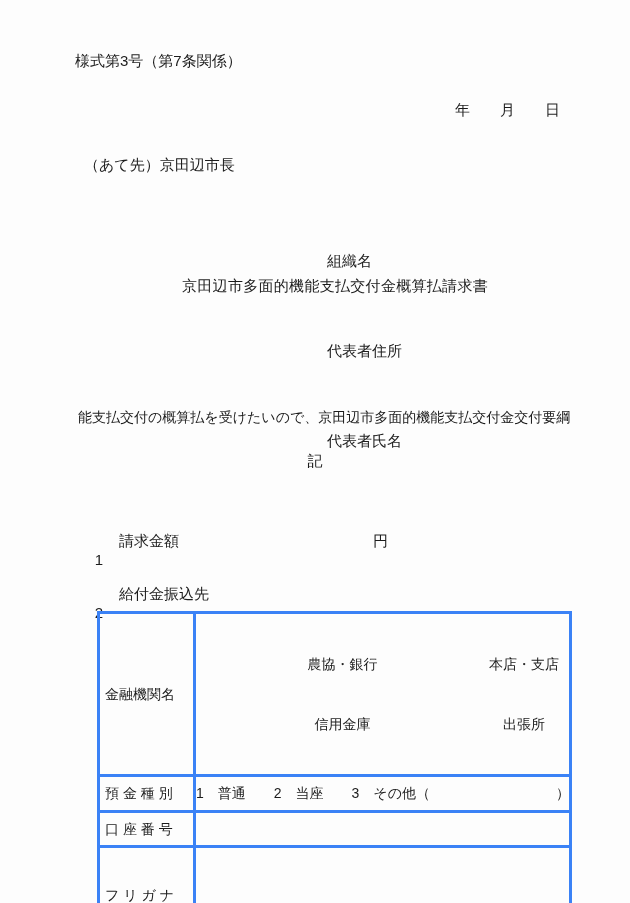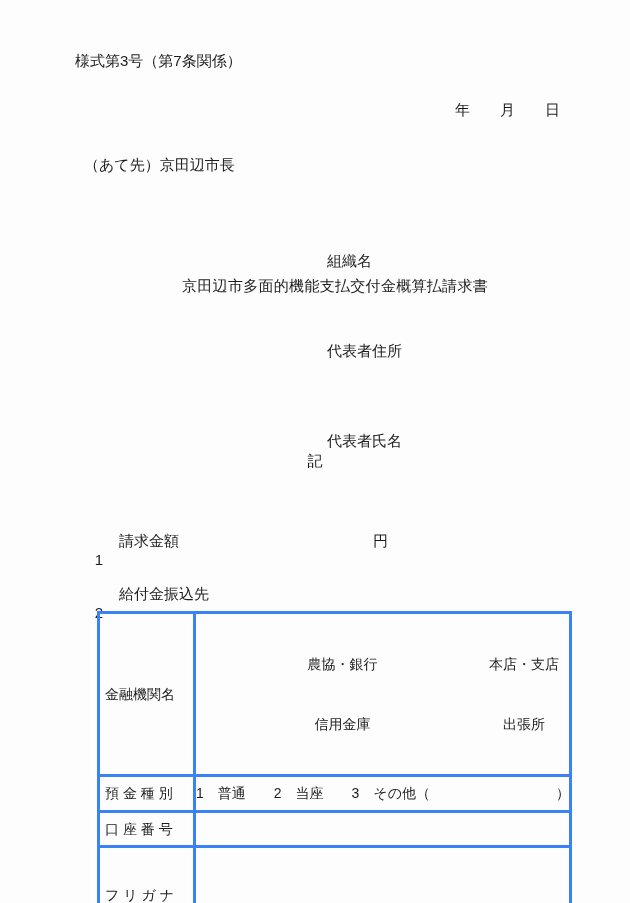--- a/index.html
+++ b/index.html
@@ -78,20 +78,21 @@
 
   <div class="abs signer">
     <div>組織名</div>
     <div>代表者住所</div>
     <div>代表者氏名</div>
   </div>
 
   <div class="abs doc-title">京田辺市多面的機能支払交付金概算払請求書</div>
 
   <div class="abs body-text">
+    <div>能支払交付の概算払を受けたいので、京田辺市多面的機能支払交付金交付要綱</div>
   </div>
 
   <div class="abs ki-marker">記</div>
 
   <div class="abs item-row item1">
     <span>1</span>
     <span class="item-label">請求金額</span>
   </div>
   <div class="abs item-row item1-unit">円</div>
 

